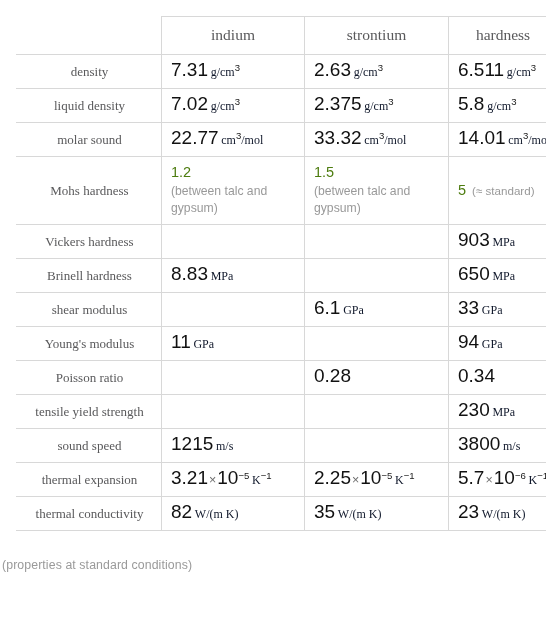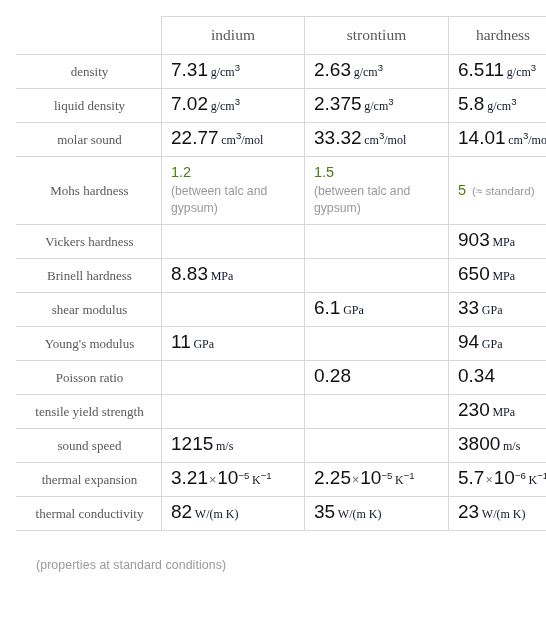--- a/index.html
+++ b/index.html
@@ -95,21 +95,20 @@
   .bigval {
     font-size: 14.5px;
     color: #4d7c0f;
   }
   .footer {
     font-family: "Liberation Sans", sans-serif;
     font-size: 12.3px;
     color: #9a9a9a;
     padding: 11px 0 0 2px;
     letter-spacing: 0.1px;
-    margin-left: 34px;
   }
   .blank { display: block; height: 1px; }
 </style>
 </head>
 <body>
 
 <div id="page">
 
   <table class="props">
     <colgroup>

